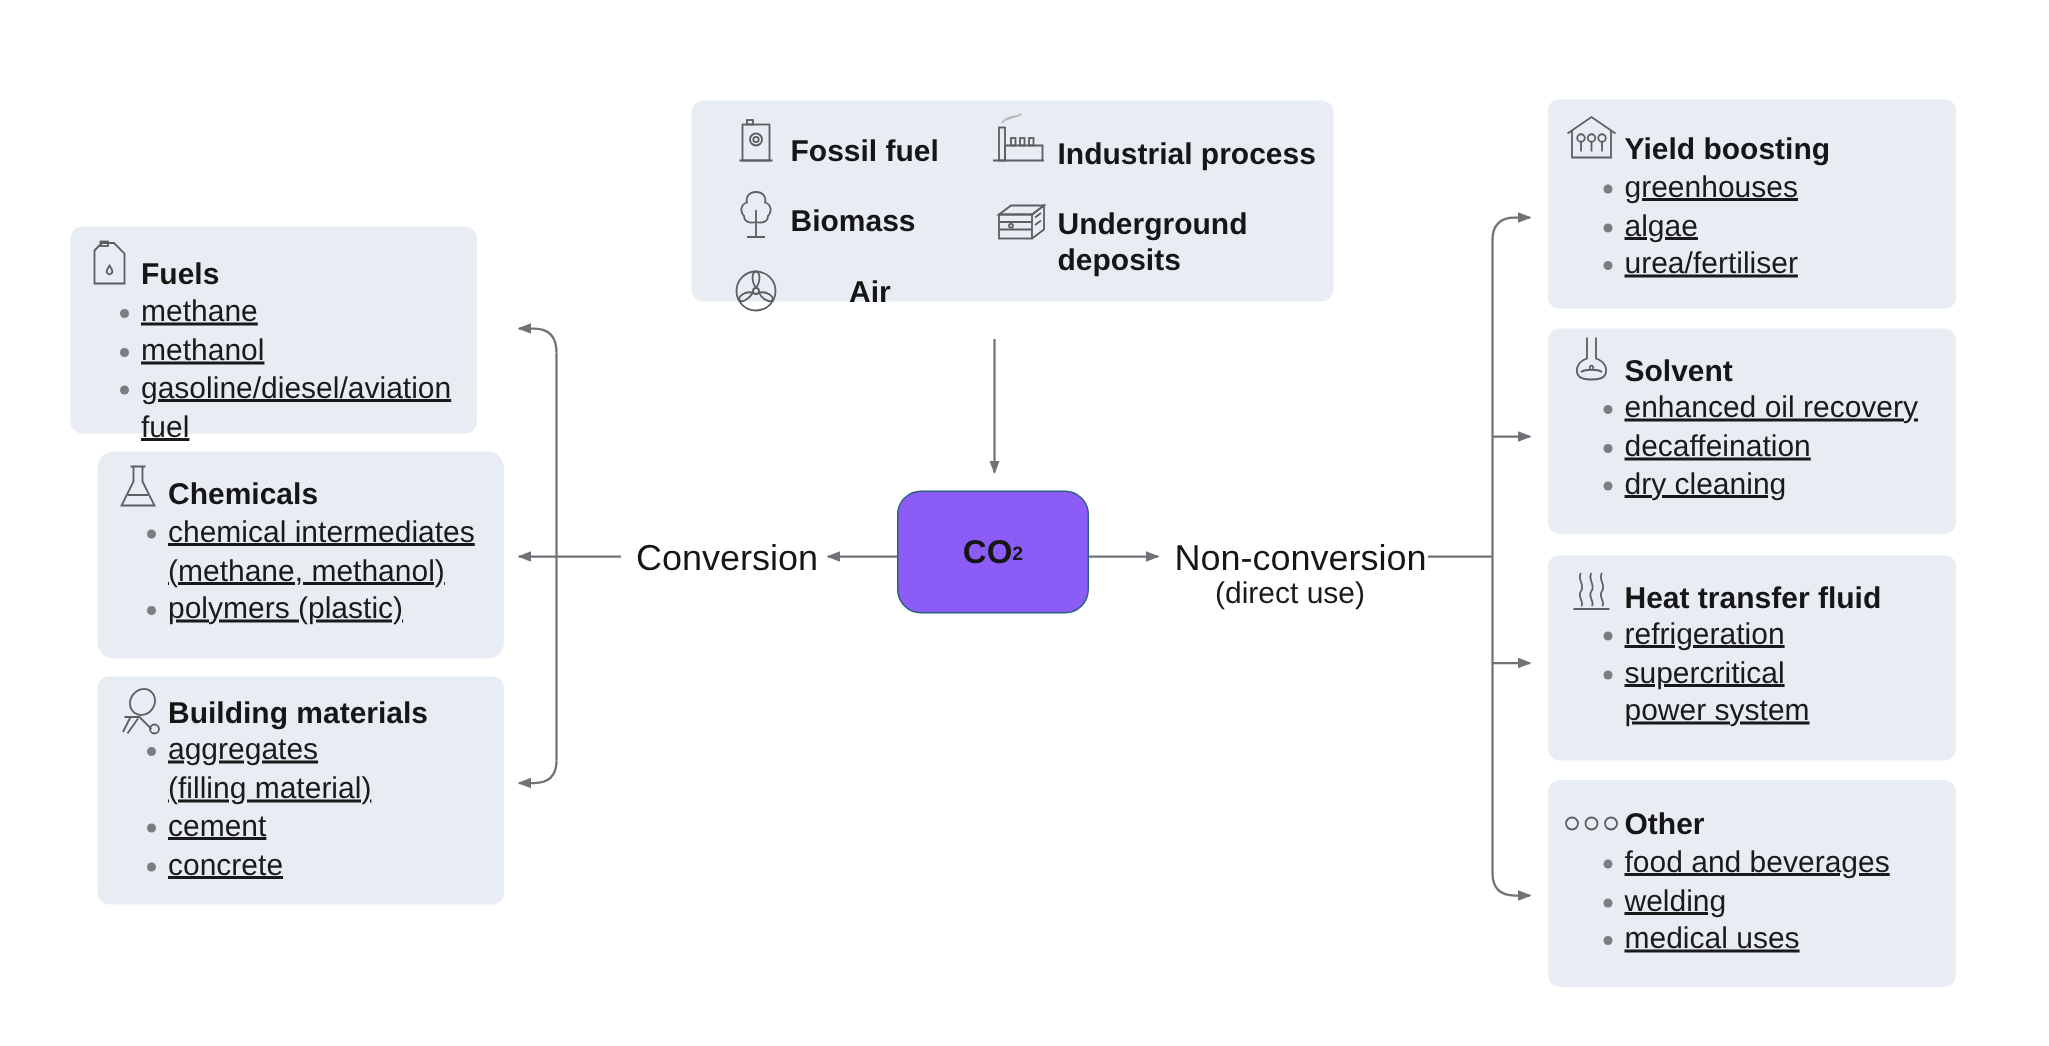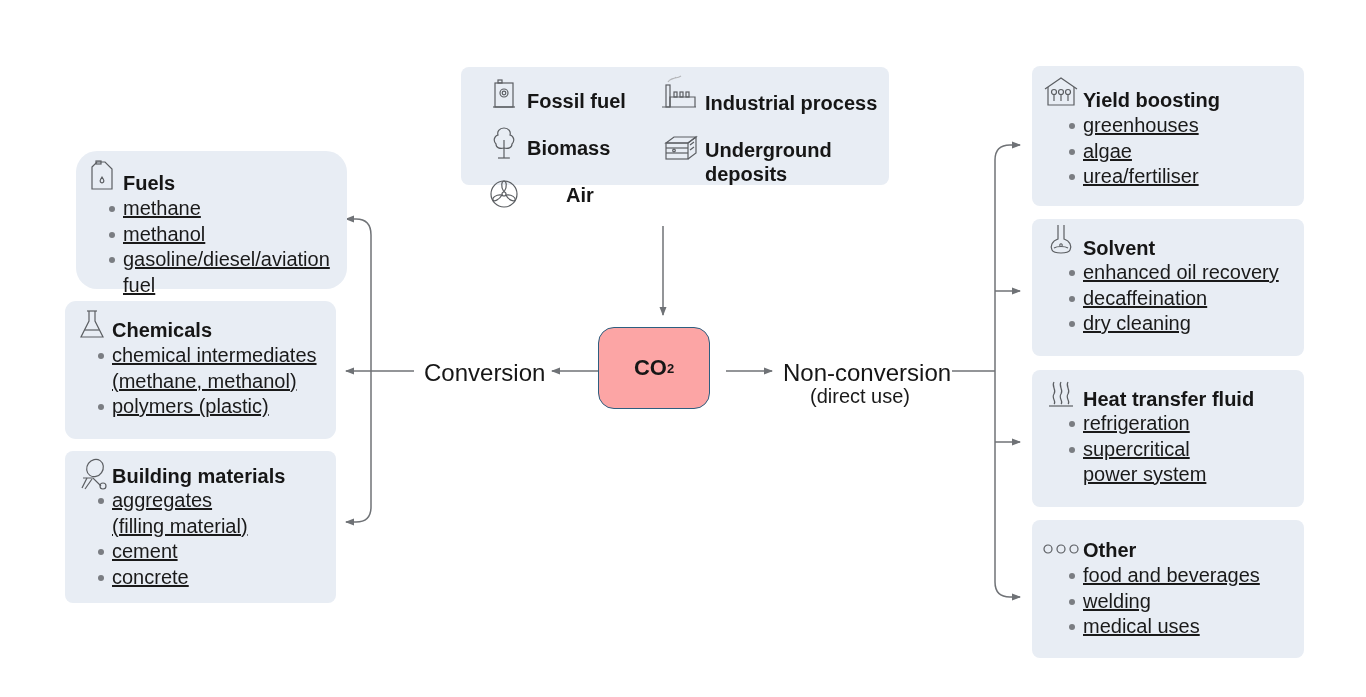--- a/index.html
+++ b/index.html
@@ -9,22 +9,22 @@
     .title { position: absolute; font-weight: bold; font-size: 20px; line-height: 24px; color: #161616; white-space: nowrap; }
     .items { position: absolute; margin: 0; padding: 0; list-style: none; font-size: 20px; line-height: 25.5px; color: #1a1a1a; }
     .items li { position: relative; padding-left: 16px; white-space: nowrap; text-decoration: underline; }
     .items li::before { content: ""; position: absolute; left: 2px; top: 10px; width: 6px; height: 6px; border-radius: 50%; background: #7a7d82; }
     .icon { position: absolute; }
     .icon svg { display: block; }
     .label { position: absolute; font-size: 24px; font-weight: normal; color: #161616; white-space: nowrap; }
     .sublabel { position: absolute; font-size: 20px; color: #1a1a1a; white-space: nowrap; }
     .src-item { position: absolute; font-size: 20px; font-weight: bold; line-height: 24px; color: #161616; white-space: nowrap; }
     #connectors { position: absolute; left: 0; top: 0; }
-    .co2 { position: absolute; left: 598px; top: 327px; width: 112px; height: 82px; box-sizing: border-box;
-      border: 1.5px solid #2d5f80; border-radius: 16px; background: #fca5a5;
+    .co2 { position: absolute; left: 598px; top: 327px; width: 128px; height: 82px; box-sizing: border-box;
+      border: 1.5px solid #2d5f80; border-radius: 16px; background: #8b5cf6;
       display: flex; align-items: center; justify-content: center; font-size: 22px; font-weight: bold; color: #161616; }
     .co2 sub { font-size: 13px; vertical-align: -5px; }
   </style>
 </head>
 <body>
 
 <svg id="connectors" width="1366" height="697">
   <defs>
     <marker id="arr" markerWidth="10" markerHeight="10" refX="8" refY="5" orient="auto" markerUnits="userSpaceOnUse">
       <path d="M0,1.5 L9,5 L0,8.5 Z" fill="#6f7276"></path>
@@ -47,21 +47,21 @@
     <line x1="952" y1="371" x2="995" y2="371"></line>
 
     <path d="M995,160 Q995,145 1010,145 L1020,145" marker-end="url(#arr)"></path>
     <line x1="995" y1="160" x2="995" y2="582"></line>
     <path d="M995,582 Q995,597 1010,597 L1020,597" marker-end="url(#arr)"></path>
     <line x1="995" y1="291" x2="1020" y2="291" marker-end="url(#arr)"></line>
     <line x1="995" y1="442" x2="1020" y2="442" marker-end="url(#arr)"></line>
   </g>
 </svg>
 
-<div class="box" style="left:461px; top:67px; width:428px; height:118px;">
+<div class="box" style="left:461px; top:67px; width:428px; height:134px;">
   <div class="icon" style="left:31px; top:12px;">
     <svg width="24" height="30" viewBox="0 0 24 30" fill="none" stroke="#5b5e62" stroke-width="1.2">
       <rect x="3" y="4" width="18" height="24"></rect>
         <rect x="6" y="1" width="4" height="3"></rect>
       <circle cx="12" cy="14" r="4"></circle>
         <circle cx="12" cy="14" r="1.8"></circle>
       <line x1="1" y1="28" x2="23" y2="28"></line>
     </svg>
   </div>
   <div class="src-item" style="left:66px; top:22px;">Fossil fuel</div>
@@ -118,21 +118,21 @@
 
 <div class="co2">
   <span>CO</span>
     <sub>2</sub>
 </div>
 
 <div class="label" style="left:424px; top:359px;">Conversion</div>
 <div class="label" style="left:783px; top:359px;">Non-conversion</div>
 <div class="sublabel" style="left:810px; top:385px;">(direct use)</div>
 
-<div class="box" style="left:76px; top:151px; width:271px; height:138px;border-radius:21px;">
+<div class="box" style="left:47px; top:151px; width:271px; height:138px;">
   <div class="icon" style="left:14px; top:9px;">
     <svg width="24" height="30" viewBox="0 0 24 30" fill="none" stroke="#5b5e62" stroke-width="1.2">
       <path d="M2,7 L7,2 L15,2 L22,9 L22,29 L2,29 Z"></path>
         <rect x="6" y="1" width="5" height="3"></rect>
       <path d="M12,17 C10,20 9,22 12,23 C15,22 14,20 12,17 Z"></path>
     </svg>
   </div>
   <div class="title" style="left:47px; top:20px;">Fuels</div>
   <ul class="items" style="left:31px; top:45px;">
     <li>methane</li>

